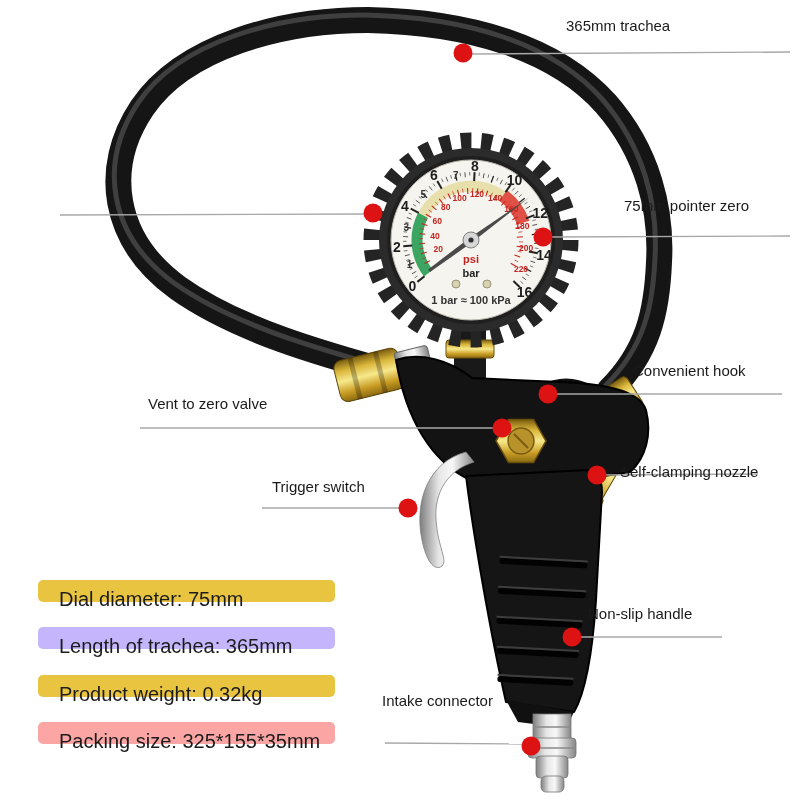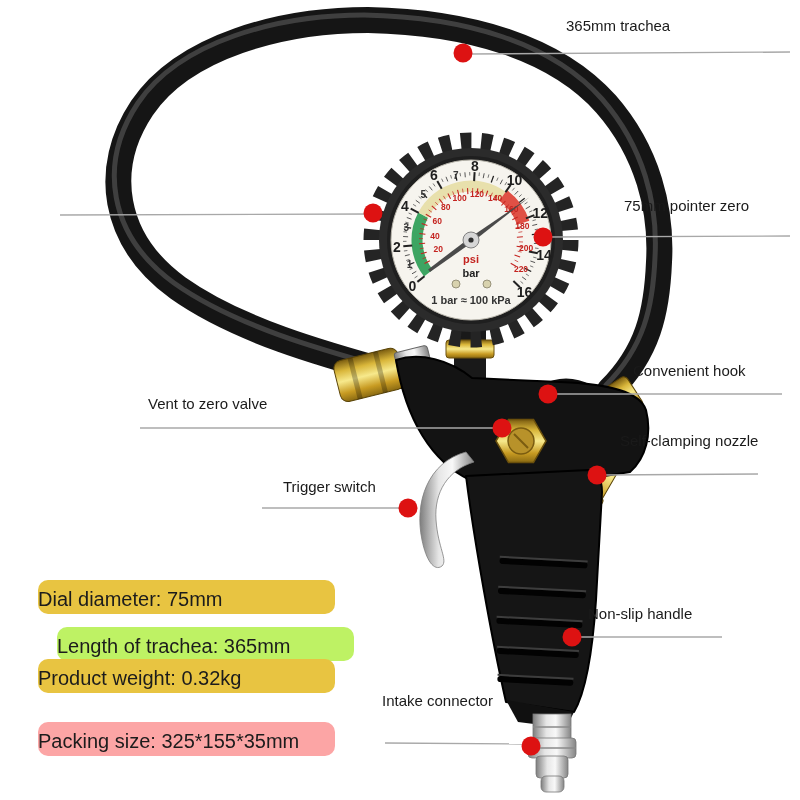--- a/index.html
+++ b/index.html
@@ -5,28 +5,28 @@
   html,body{margin:0;padding:0;background:#fff;}
   #stage{position:relative;width:800px;height:800px;background:#ffffff;overflow:hidden;
          font-family:"Liberation Sans",sans-serif;}
   #art{position:absolute;left:0;top:0;}
   .callout{position:absolute;font-size:15px;color:#1a1a1a;white-space:nowrap;}
   #c-trachea{left:566px;top:17px}
   #c-sleeve{left:18px;top:180px}
   #c-dial{left:624px;top:197px}
   #c-hook{left:633px;top:362px}
   #c-vent{left:148px;top:395px}
-  #c-nozzle{left:620px;top:432px}
-  #c-trigger{left:283px;top:478px}
+  #c-nozzle{left:620px;top:463px}
+  #c-trigger{left:272px;top:478px}
   #c-handle{left:588px;top:605px}
   #c-intake{left:382px;top:692px}
-  .spec-box{position:absolute;left:38px;width:297px;height:34px;line-height:38px;
-            box-sizing:border-box;font-size:20px;color:#1c1c1c;
-            border-radius:10px;white-space:nowrap;}
-  #spec-0{top:580px}#spec-1{top:627px}#spec-2{top:659px}#spec-3{top:722px}
+  .spec-box{position:absolute;left:38px;width:297px;height:22px;line-height:38px;
+            padding-left:21px;box-sizing:border-box;font-size:20px;color:#1c1c1c;
+            border-radius:5px;white-space:nowrap;}
+  #spec-0{top:580px}#spec-1{top:627px}#spec-2{top:675px}#spec-3{top:722px}
   .barnum{font:700 14px "Liberation Sans",sans-serif;fill:#1e1e1e;text-anchor:middle;dominant-baseline:central}
   .barsmall{font:700 10px "Liberation Sans",sans-serif;fill:#3a3a3a;text-anchor:middle;dominant-baseline:central}
   .psinum{font:700 8.5px "Liberation Sans",sans-serif;text-anchor:middle;dominant-baseline:central}
   .gunit-psi{font:700 11px "Liberation Sans",sans-serif;text-anchor:middle}
   .gunit-bar{font:700 11px "Liberation Sans",sans-serif;fill:#222;text-anchor:middle}
   .gfoot{font:700 11px "Liberation Sans",sans-serif;fill:#333;text-anchor:middle}
   .leader{stroke-width:1.4}
 </style>
 </head>
 <body>
@@ -304,16 +304,16 @@
   <div class="callout" id="c-trachea">365mm trachea</div>
   <div class="callout" id="c-dial">75mm pointer zero</div>
   <div class="callout" id="c-vent">Vent to zero valve</div>
   <div class="callout" id="c-hook">Convenient hook</div>
   <div class="callout" id="c-nozzle">Self-clamping nozzle</div>
   <div class="callout" id="c-trigger">Trigger switch</div>
   <div class="callout" id="c-handle">Non-slip handle</div>
   <div class="callout" id="c-intake">Intake connector</div>
 
   <div class="spec-box" id="spec-0" style="background: rgb(232, 196, 65);">Dial diameter: 75mm</div>
-  <div class="spec-box" id="spec-1" style="background: #bef264; margin-left: 19px;">Length of trachea: 365mm</div>
+  <div class="spec-box" id="spec-1" style="background: #c4b5fd;">Length of trachea: 365mm</div>
   <div class="spec-box" id="spec-2" style="background: rgb(232, 196, 65);">Product weight: 0.32kg</div>
   <div class="spec-box" id="spec-3" style="background: #fca5a5;">Packing size: 325*155*35mm</div>
 </div>
 
 </body></html>

